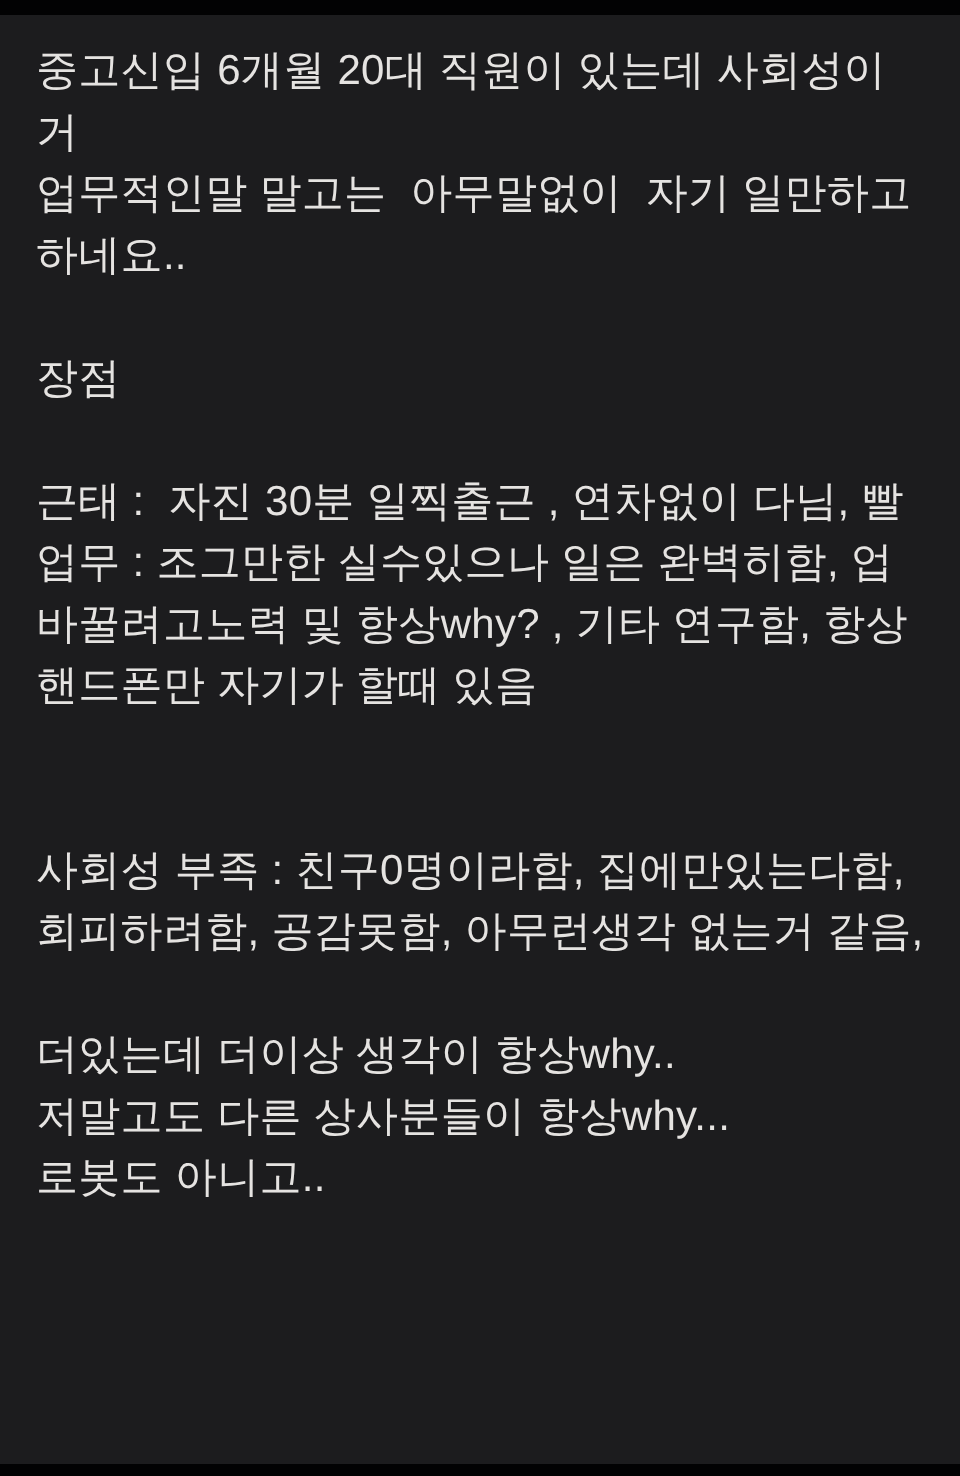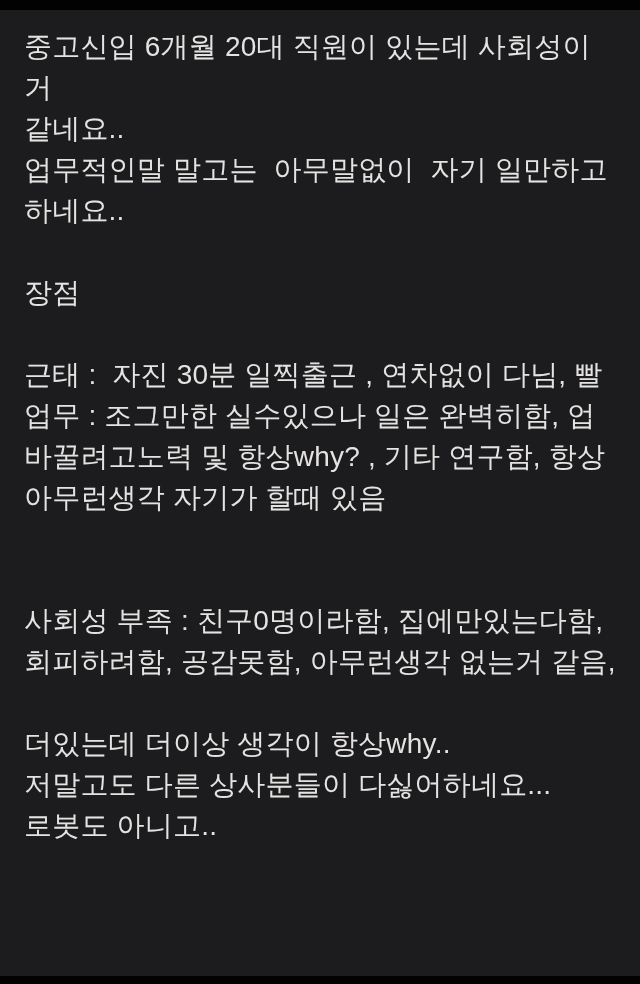--- a/index.html
+++ b/index.html
@@ -53,34 +53,33 @@
   </style>
 </head>
 <body>
 
 <div class="screen">
   <div class="letterbox top"></div>
 
   <main class="post">
     <div class="line">중고신입 6개월 20대 직원이 있는데 사회성이 좀  부족한</div>
     <div class="line">거</div>
-    <div class="line">같네요..</div>
     <div class="line">업무적인말 말고는  아무말없이  자기 일만하고 핸드폰만</div>
     <div class="line">하네요..</div>
     <div class="line"></div>
     <div class="line">장점</div>
     <div class="line"></div>
     <div class="line">근태 :  자진 30분 일찍출근 , 연차없이 다님, 빨간날 출근</div>
     <div class="line">업무 : 조그만한 실수있으나 일은 완벽히함, 업무프로세스</div>
     <div class="line">바꿀려고노력 및 항상why? , 기타 연구함, 항상먼저함,</div>
-    <div class="line">아무런생각 자기가 할때 있음</div>
+    <div class="line">핸드폰만 자기가 할때 있음</div>
     <div class="line"></div>
     <div class="line"></div>
     <div class="line">사회성 부족 : 친구0명이라함, 집에만있는다함, 말없음,</div>
     <div class="line">회피하려함, 공감못함, 아무런생각 없는거 같음, 회식은 참</div>
     <div class="line"></div>
     <div class="line">더있는데 더이상 생각이 항상why..</div>
-    <div class="line">저말고도 다른 상사분들이 다싫어하네요...</div>
+    <div class="line">저말고도 다른 상사분들이 항상why...</div>
     <div class="line">로봇도 아니고..</div>
   </main>
 
   <div class="letterbox bottom"></div>
 </div>
 
 </body></html>

